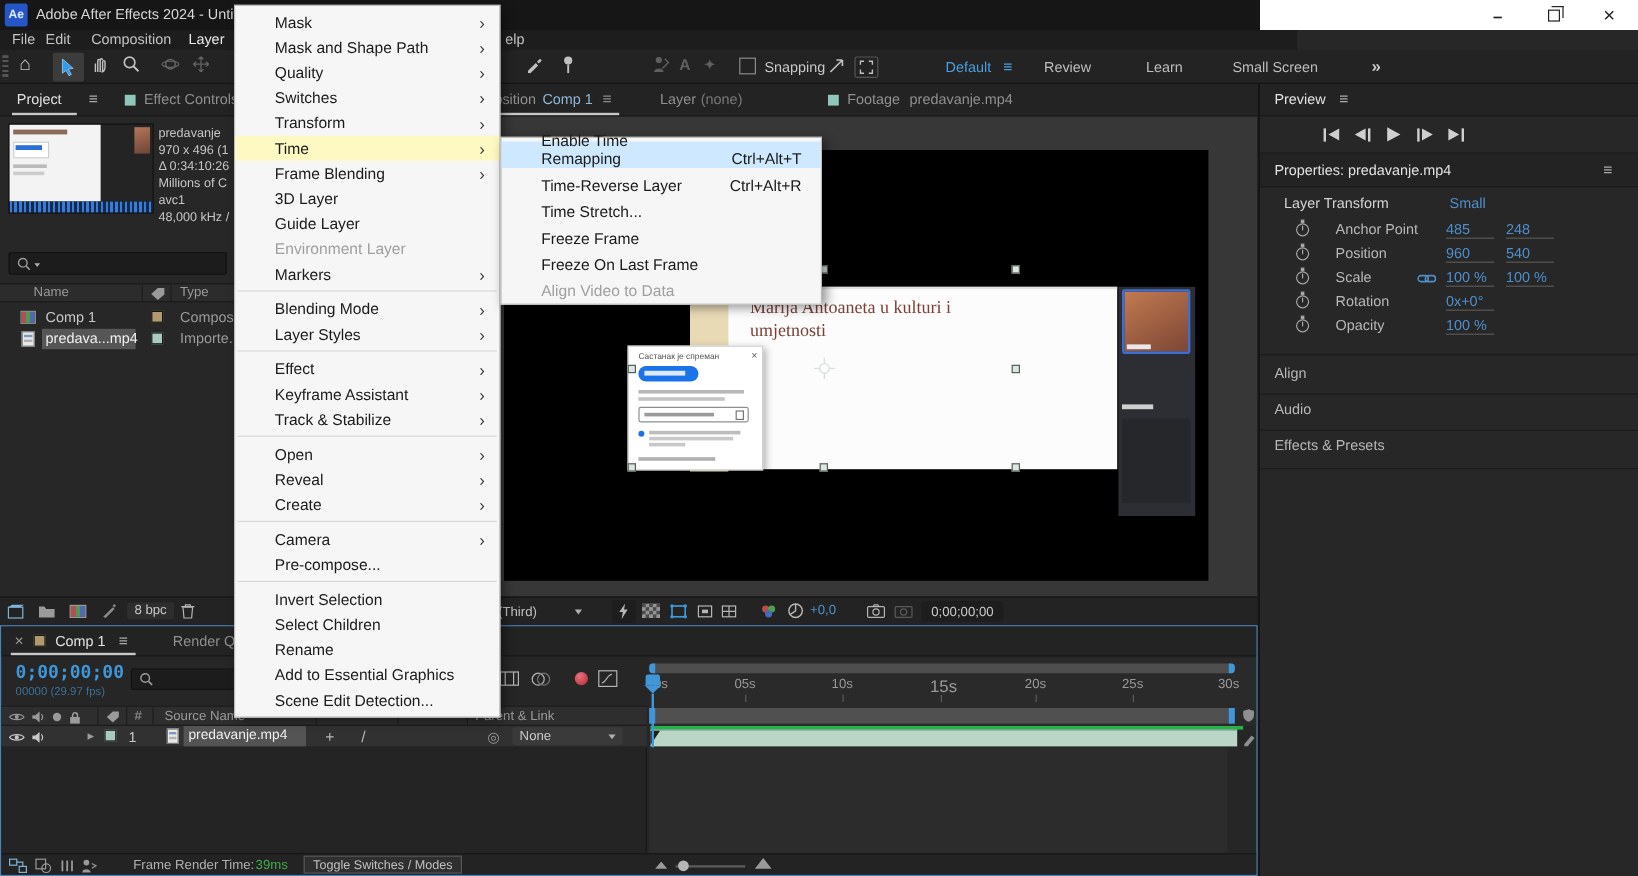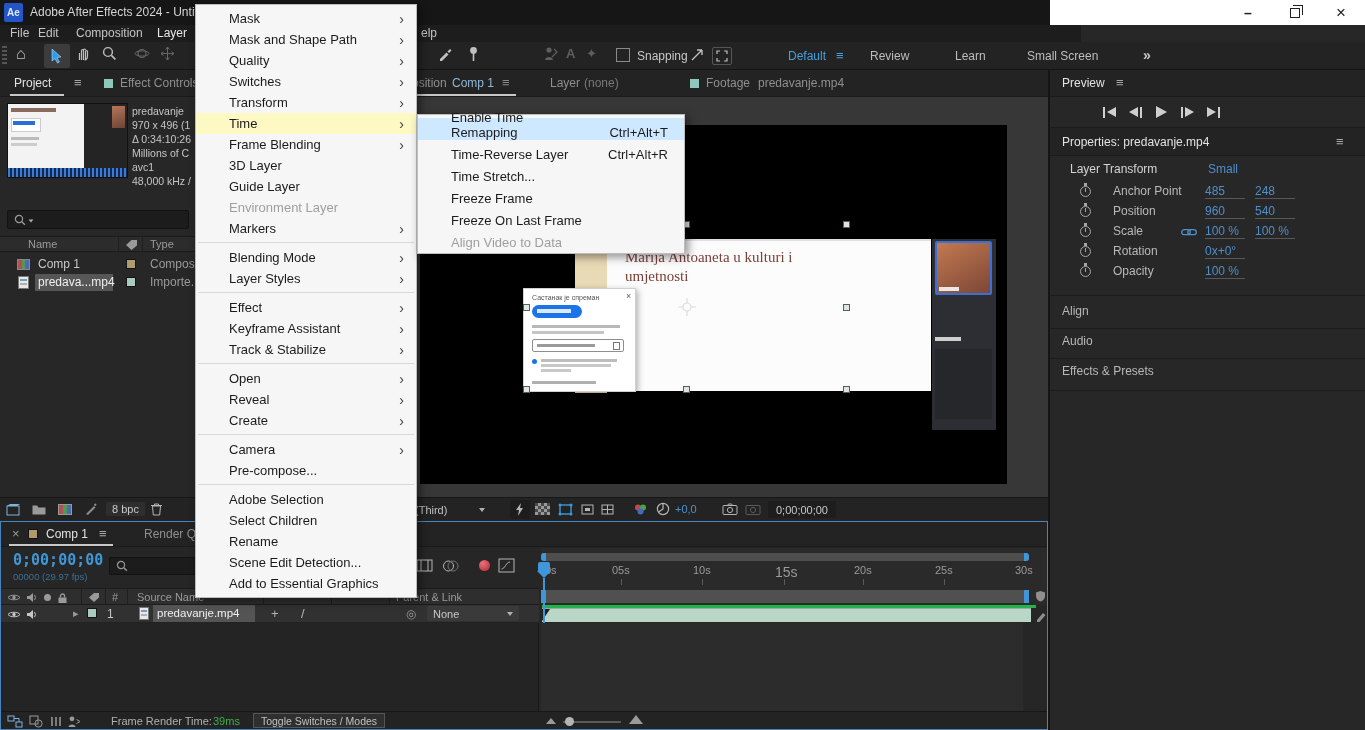--- a/index.html
+++ b/index.html
@@ -662,33 +662,33 @@
     <div class="msep"></div>
     <div class="mrow">
         <span>Camera</span>
         <span class="arr">›</span>
       </div>
     <div class="mrow">
         <span>Pre-compose...</span>
       </div>
     <div class="msep"></div>
     <div class="mrow">
-        <span>Adobe Selection</span>
+        <span>Invert Selection</span>
       </div>
     <div class="mrow">
         <span>Select Children</span>
       </div>
     <div class="mrow">
         <span>Rename</span>
       </div>
     <div class="mrow">
+        <span>Add to Essential Graphics</span>
+      </div>
+    <div class="mrow">
         <span>Scene Edit Detection...</span>
-      </div>
-    <div class="mrow">
-        <span>Add to Essential Graphics</span>
       </div>
   </div>
 
   <div class="ab wmenu" style="left:417px;top:114px;width:268px;z-index:101">
     <div class="srow" style="background:#cde8ff">
         <span>Enable Time Remapping</span>
         <span class="sc">Ctrl+Alt+T</span>
       </div>
     <div class="srow">
         <span>Time-Reverse Layer</span>

